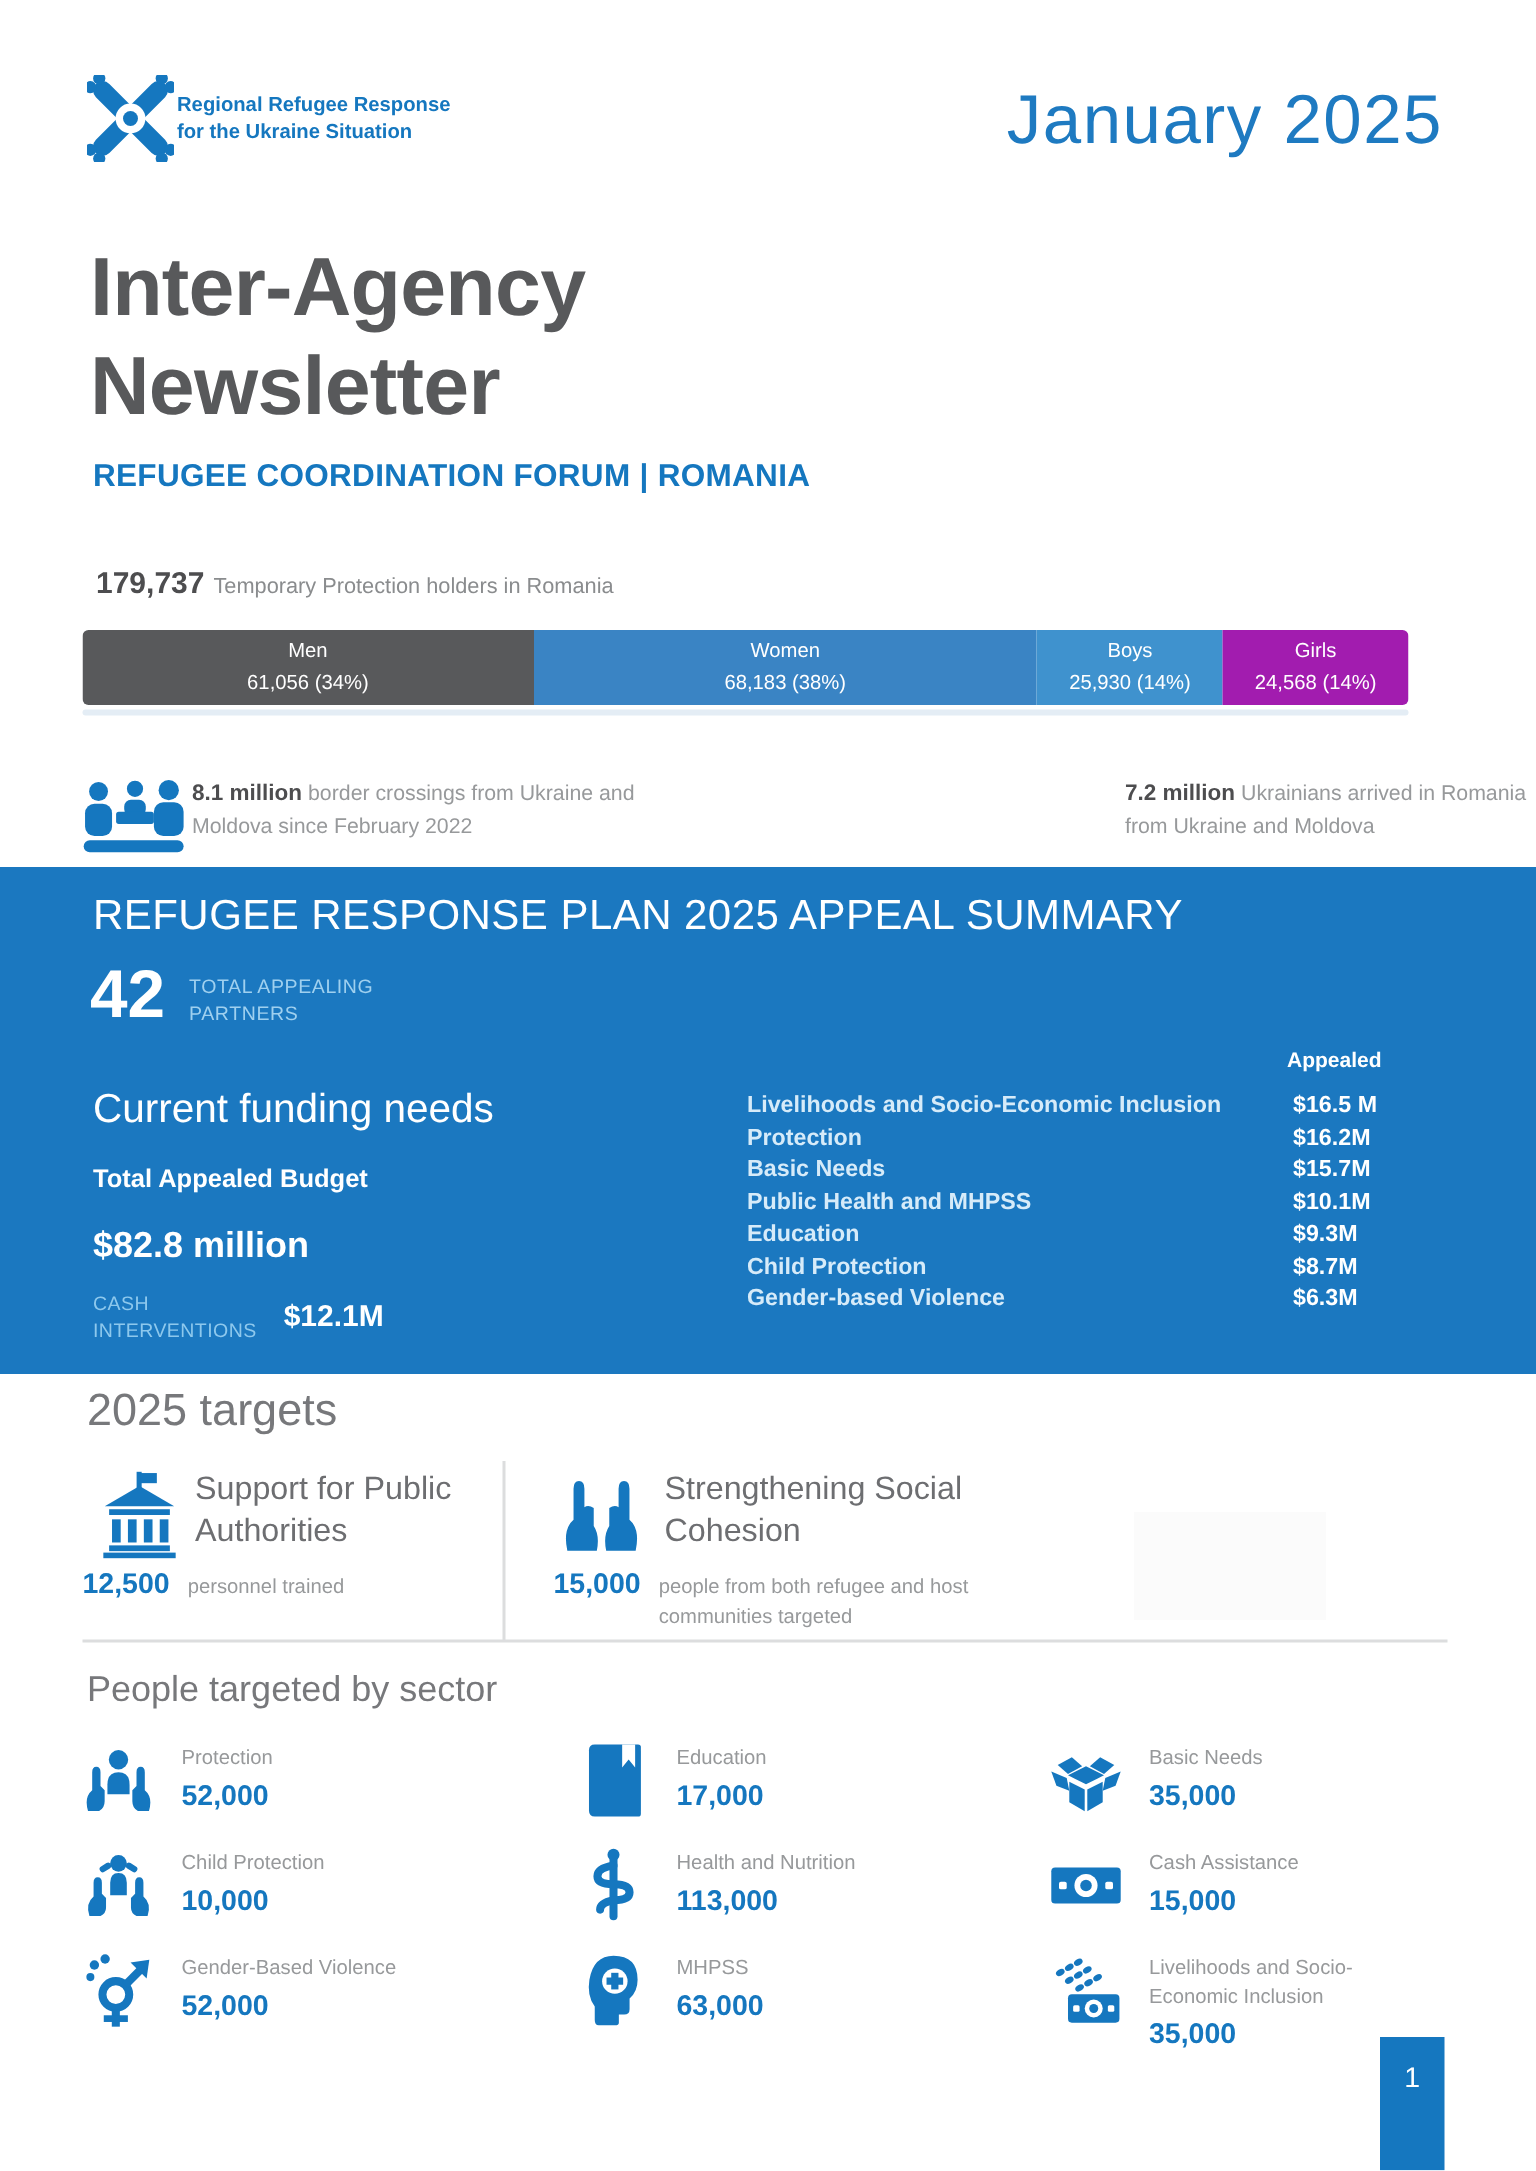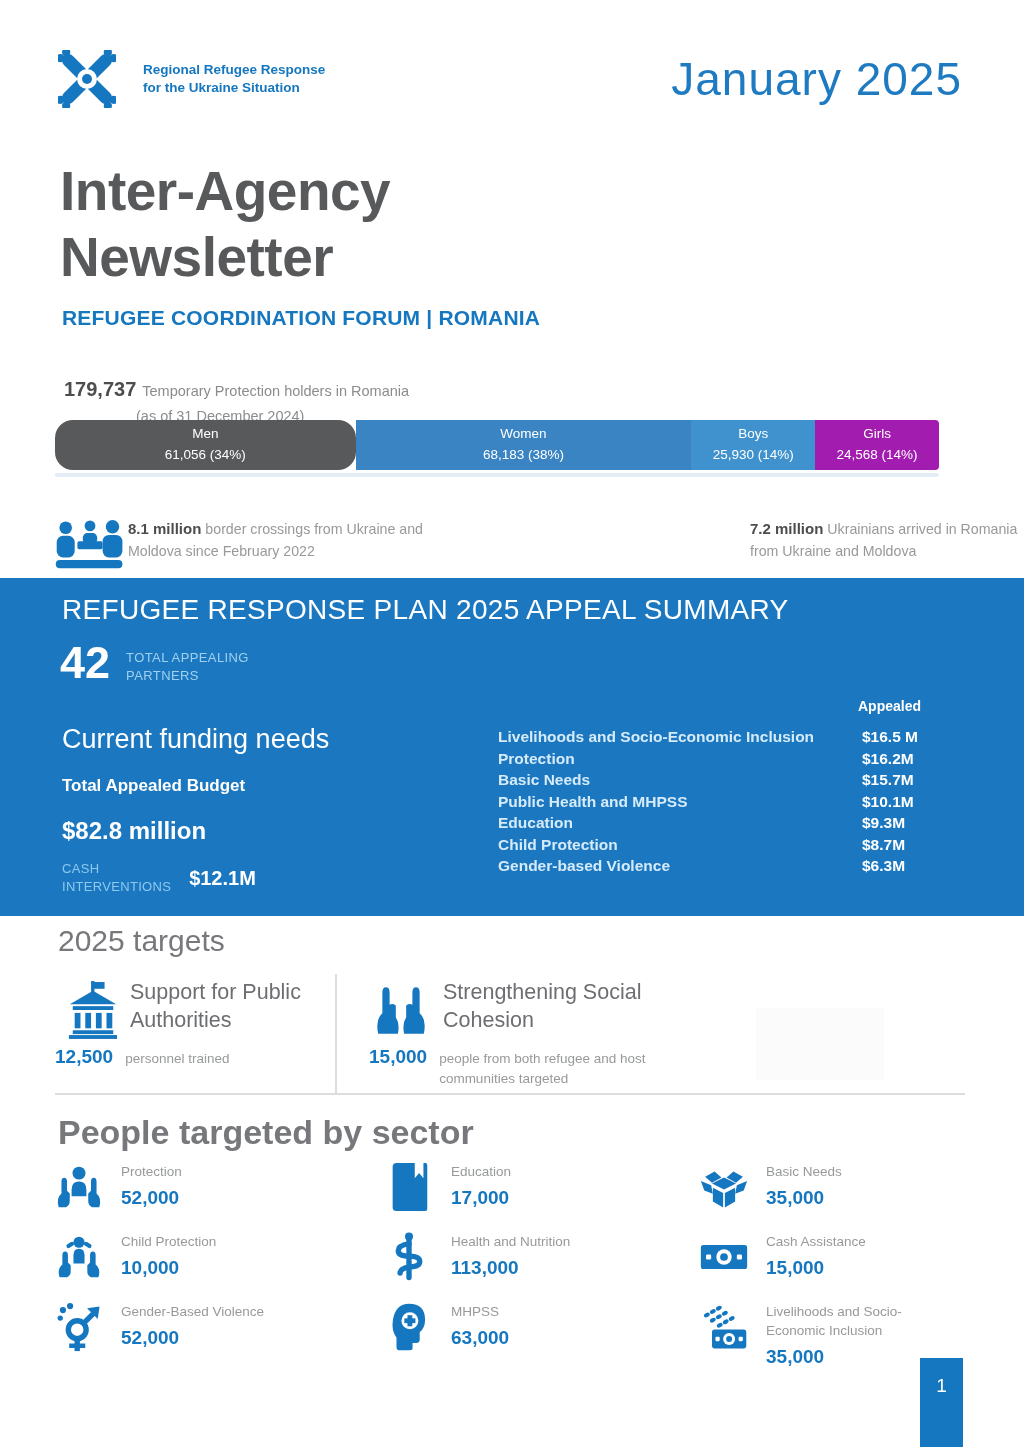--- a/index.html
+++ b/index.html
@@ -1,20 +1,20 @@
 <!DOCTYPE html>
 <html><head>
 <meta charset="utf-8">
 <style>
   html,body{margin:0;padding:0;background:#fff;}
   .page{position:relative;width:1024px;height:1447px;background:#fff;overflow:hidden;
         font-family:"Liberation Sans",sans-serif;-webkit-font-smoothing:antialiased;}
 
   
-  .logo-wrap{position:absolute;left:58px;top:50px;display:flex;align-items:center;gap:27px;}
+  .logo-wrap{position:absolute;left:58px;top:50px;display:flex;align-items:center;gap:2px;}
   .logo-svg{width:58px;height:58px;}
   .logo-text{font-size:13.5px;font-weight:bold;color:#1577BF;line-height:1.3;}
   .issue-date{position:absolute;right:62px;top:52px;font-size:46px;font-weight:400;color:#1E7AC1;letter-spacing:1px;}
 
   
   .masthead-title{position:absolute;left:60px;top:158px;font-size:55px;font-weight:bold;color:#58595B;line-height:1.2;letter-spacing:-0.5px;}
   .masthead-subtitle{position:absolute;left:62px;top:306px;font-size:21px;font-weight:bold;color:#1577BF;letter-spacing:0.2px;}
 
   
   .tp{position:absolute;left:64px;top:374px;font-size:14.5px;color:#8A8C8E;line-height:1.55;}
@@ -61,21 +61,21 @@
   .t-icon2{position:absolute;left:372px;top:981px;width:58px;height:56px;}
   .t-title2{position:absolute;left:443px;top:978px;width:230px;font-size:21.5px;color:#6D6E71;line-height:1.32;}
   .t-val2{position:absolute;left:369px;top:1046px;display:flex;align-items:baseline;gap:12px;}
   .t-num{font-size:19px;font-weight:bold;color:#1577BF;}
   .t-desc{font-size:13.5px;color:#97999B;line-height:1.45;max-width:212px;}
   .divider-v{position:absolute;left:335px;top:974px;width:2px;height:120px;background:#DCDDDE;}
   .faint-box{position:absolute;left:756px;top:1008px;width:128px;height:72px;background:#FBFBFB;}
   .divider-h{position:absolute;left:55px;top:1093px;width:910px;height:2px;background:#DCDDDE;}
 
   
-  .pbs-heading{position:absolute;left:58px;top:1113px;font-size:34px;color:#77787B;font-weight:bold;}
+  .pbs-heading{position:absolute;left:58px;top:1113px;font-size:24px;color:#77787B;}
   .pbs-grid{position:absolute;left:55px;top:1162px;width:960px;display:grid;
             grid-template-columns:330px 315px 315px;grid-auto-rows:70px;}
   .card{display:flex;align-items:flex-start;}
   .card-icon{width:48px;height:50px;flex:none;margin-right:18px;}
   .card-label{font-size:13.5px;color:#97999B;padding-top:1px;max-width:168px;line-height:1.4;}
   .card-value{font-size:19px;font-weight:bold;color:#1577BF;margin-top:5px;}
 
   .page-num{position:absolute;left:920px;top:1358px;width:43px;height:89px;background:#1577BF;
             color:#fff;font-size:19px;text-align:center;padding-top:17px;box-sizing:border-box;}
 
@@ -115,25 +115,24 @@
   <div class="issue-date">January 2025</div>
 
   <div class="masthead-title">
     <div>Inter-Agency</div>
     <div>Newsletter</div>
   </div>
   <div class="masthead-subtitle">REFUGEE COORDINATION FORUM | ROMANIA</div>
 
   <div class="tp">
     <div><b>179,737</b><span>Temporary Protection holders in Romania</span></div>
-    <div class="as-of">(as of 31 December 2024)</div>
   </div>
 
   <div class="demo-bar">
-    <div class="seg" style="width: 34%; background: rgb(88, 89, 91); border-radius: 18px;">
+    <div class="seg" style="width: 34%; background: rgb(88, 89, 91);">
       <span>Men</span>
       <span>61,056 (34%)</span>
     </div>
     <div class="seg" style="width: 38%; background: rgb(58, 132, 196);">
       <span>Women</span>
       <span>68,183 (38%)</span>
     </div>
     <div class="seg" style="width: 14%; background: rgb(63, 146, 206);">
       <span>Boys</span>
       <span>25,930 (14%)</span>

